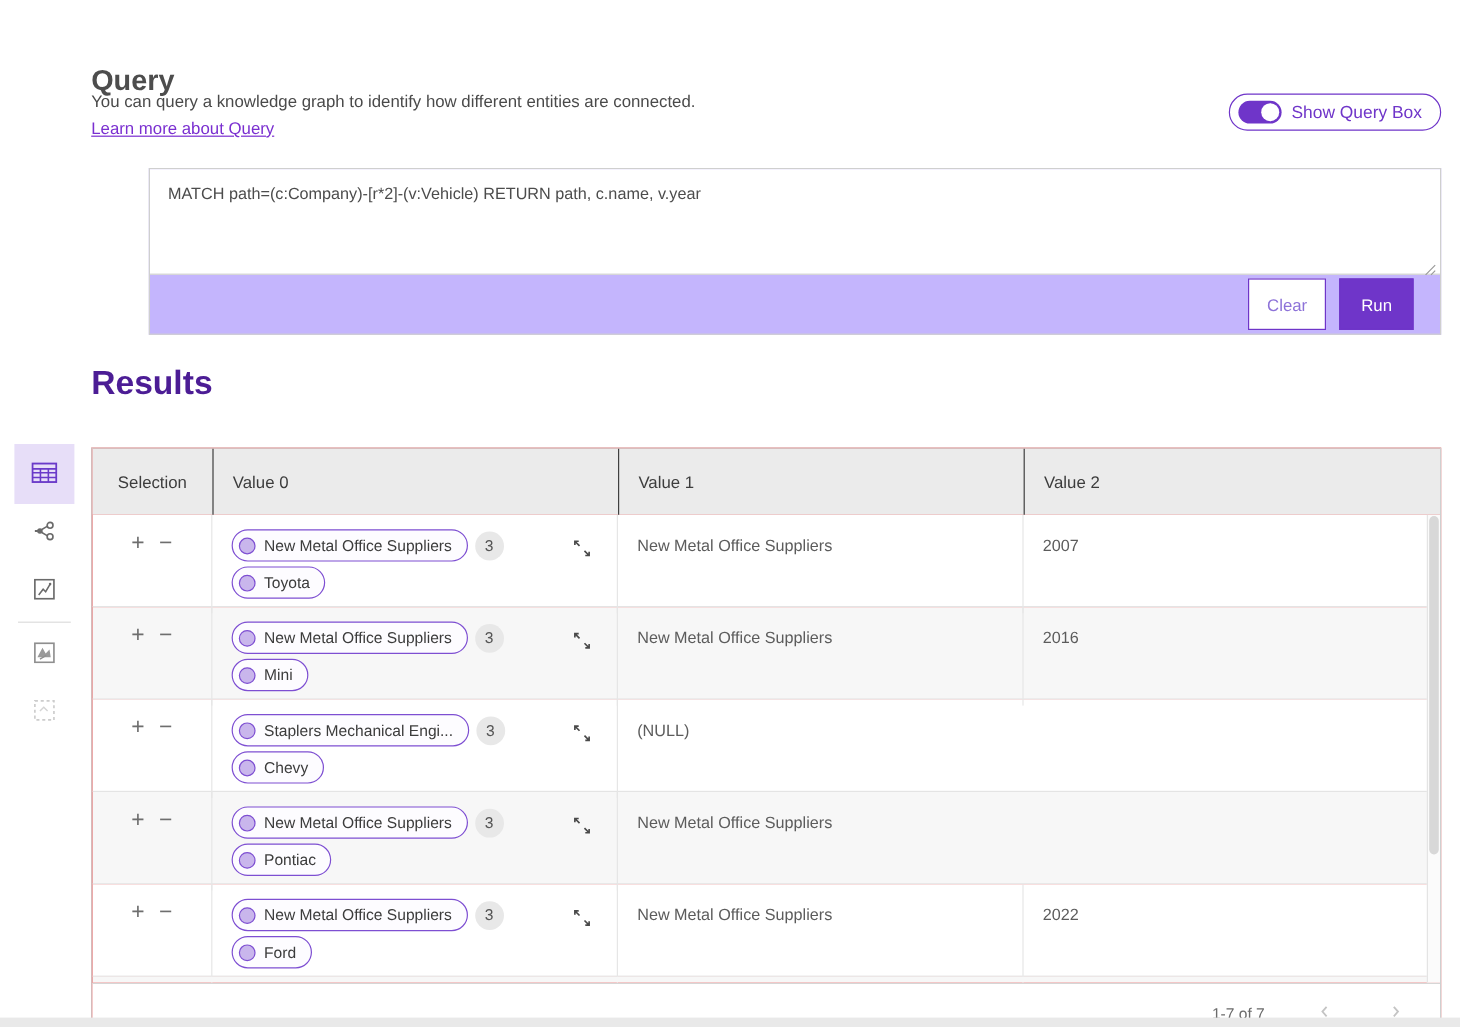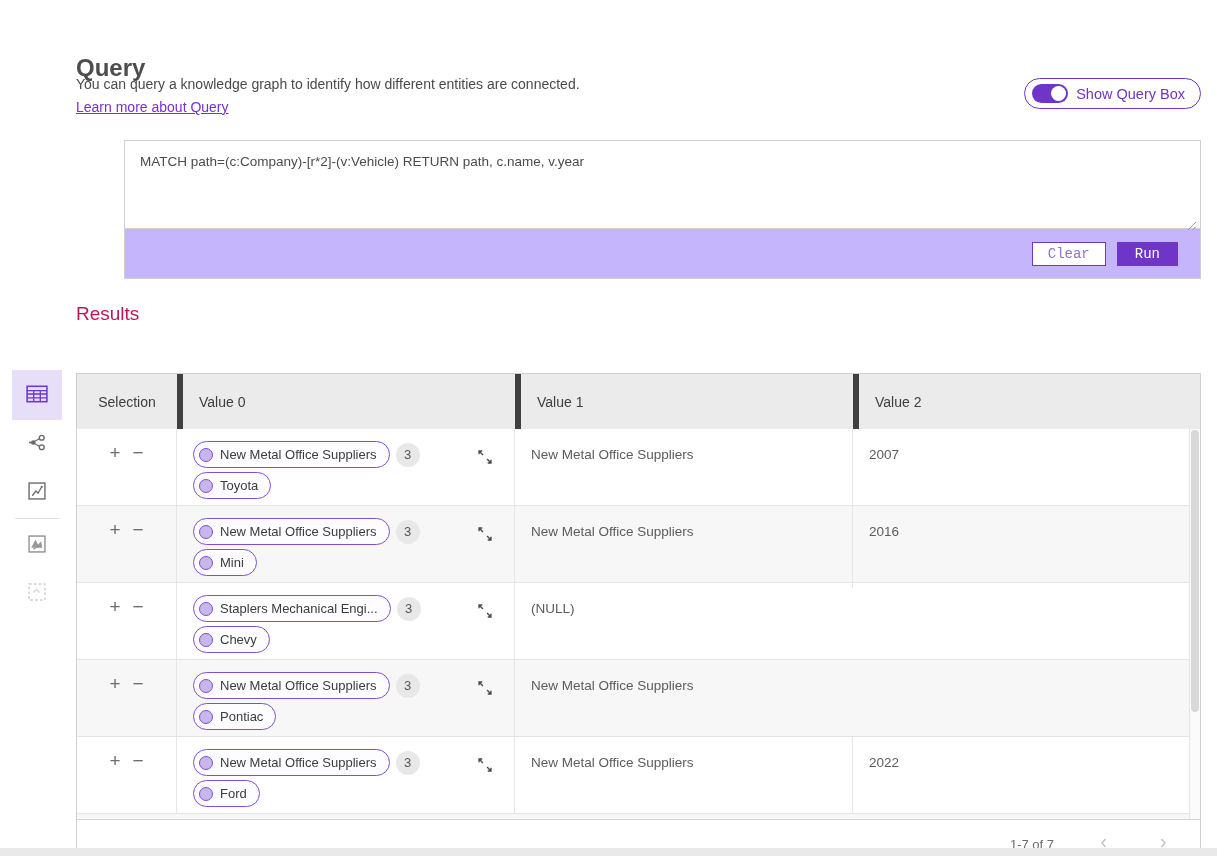--- a/index.html
+++ b/index.html
@@ -31,30 +31,30 @@
   .switch { position:relative; width:36px; height:19px; border-radius:10px;
     background:var(--accent-purple,#6f35c9); }
   .switch .knob { position:absolute; top:2px; right:2px; width:15px; height:15px; border-radius:50%; background:#fff; }
 
   
   .query-box { position:absolute; top:140px; left:12px; right:0; height:139px; border:1px solid #cfcfcf; background:#c4b5fd;margin-left:36px; }
   .query-input { display:block; width:100%; height:88px; border:0; border-bottom:1px solid #cfcfcf;
     padding:13px 15px; font-size:13.5px; color:#4c4c4c; font-family:inherit; resize:none; outline:none; background:#fff; }
   .resize-grip { position:absolute; top:76px; right:3px; width:10px; height:10px; pointer-events:none; }
   .query-actions { height:49px; display:flex; align-items:center; justify-content:flex-end; gap:11px; padding-right:22px; }
-  .btn { height:24px; font-size:14px; font-family:Liberation Mono, monospace; cursor:pointer; }
+  .btn { height:43px; font-size:14px; font-family:Liberation Sans, sans-serif; cursor:pointer; }
   .btn-clear { padding:0 15px; background:#fff; border:1px solid var(--accent-purple,#6f35c9); color:#8d72d8; }
   .btn-run   { padding:0 17px; background:var(--accent-purple,#6f35c9); border:1px solid var(--accent-purple,#6f35c9); color:#fff; }
 
   
-  .results-title { position:absolute; top:303px; left:0; font-size:19px; font-weight:400; color:#be185d; }
+  .results-title { position:absolute; top:303px; left:0; font-size:28px; font-weight:700; color:#4c1d95; }
   .results-table { position:absolute; top:345px; left:0; right:0; height:496px; border:1px solid #cfcfcf; background:#ef4444;margin-top:28px; }
 
   .thead { display:grid; grid-template-columns:100px 338px 338px 1fr; height:55px; background:var(--header-gray,#ebebeb); }
-  .th { display:flex; align-items:center; font-size:14px; color:#3d3d3d; padding-left:16px; border-left:6px solid #404040; }
+  .th { display:flex; align-items:center; font-size:14px; color:#3d3d3d; padding-left:16px; border-left:1px solid #404040; }
   .th:first-child { border-left:0; justify-content:center; padding-left:0; }
 
   .tbody { position:relative; height:390px; overflow:hidden; }
   .row { display:grid; grid-template-columns:100px 338px 338px 1fr; height:77px; background:#fff; border-bottom:1px solid #e4e4e4; }
   .row.alt { background:var(--alt-row-gray,#f7f7f7); }
   .cell { border-right:1px solid #e6e6e6; }
   .row .cell:last-child { border-right:0; }
 
   .sel-cell { display:flex; justify-content:center; align-items:flex-start; gap:12px; padding-top:15px; }
   .sel-btn { border:0; background:transparent; color:#6e6e6e; font-size:19px; line-height:18px; cursor:pointer; font-family:inherit; }

